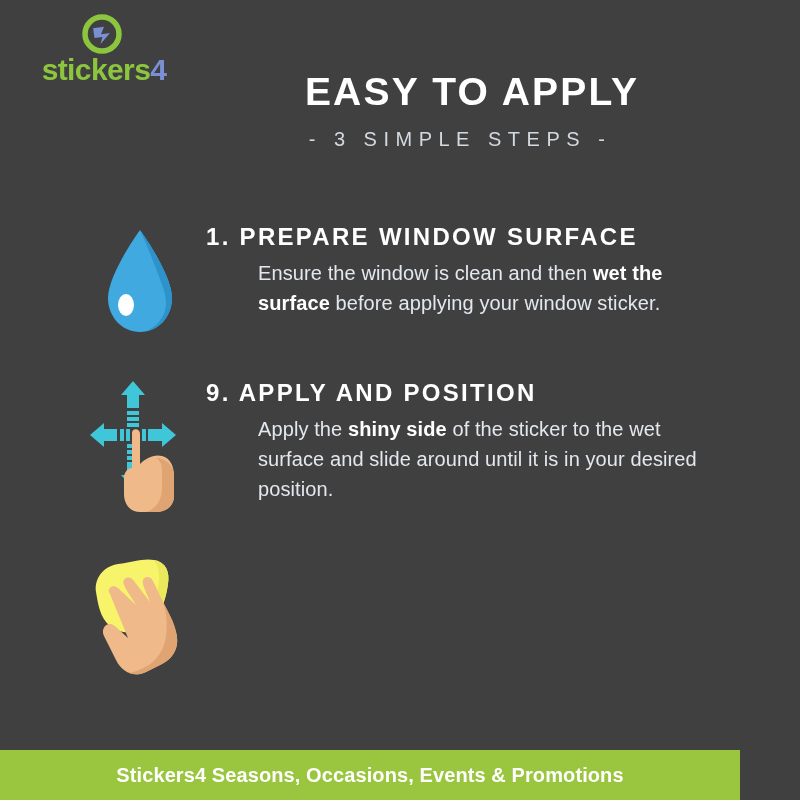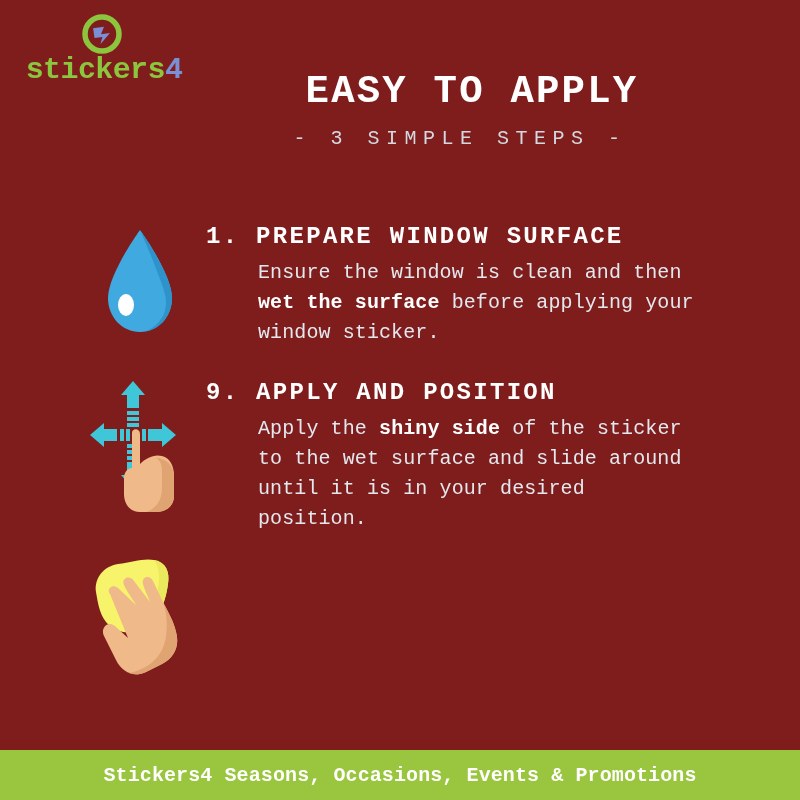--- a/index.html
+++ b/index.html
@@ -7,22 +7,21 @@
   html, body {
     width:800px; height:800px;
     background:#16202c;
     font-family:"Liberation Sans", sans-serif;
     overflow:hidden;
   }
 
   .poster {
     position:relative;
     width:800px; height:800px;
-    background:#7f1d1d;
-    font-family:Liberation Mono, monospace;
+    background:#404040;
   }
 
   
   .logo {
     position:absolute;
     left:24px; top:14px;
     width:160px; height:76px;
   }
   .logo-mark {
     position:absolute;
@@ -103,21 +102,21 @@
     line-height:30px;
     letter-spacing:0.1px;
   }
   .step-text.justified { text-align:justify; }
   .step-text b { font-weight:bold; color:#ffffff; }
 
   
   .footer-bar {
     position:absolute;
     left:0; top:750px;
-    width:800px; height:50px;
+    width:740px; height:50px;
     background:#9ac53e;
     display:flex;
     align-items:center;
     justify-content:center;
   }
   .footer-text {
     color:#ffffff;
     font-size:20px;
     font-weight:bold;
     letter-spacing:0.1px;

